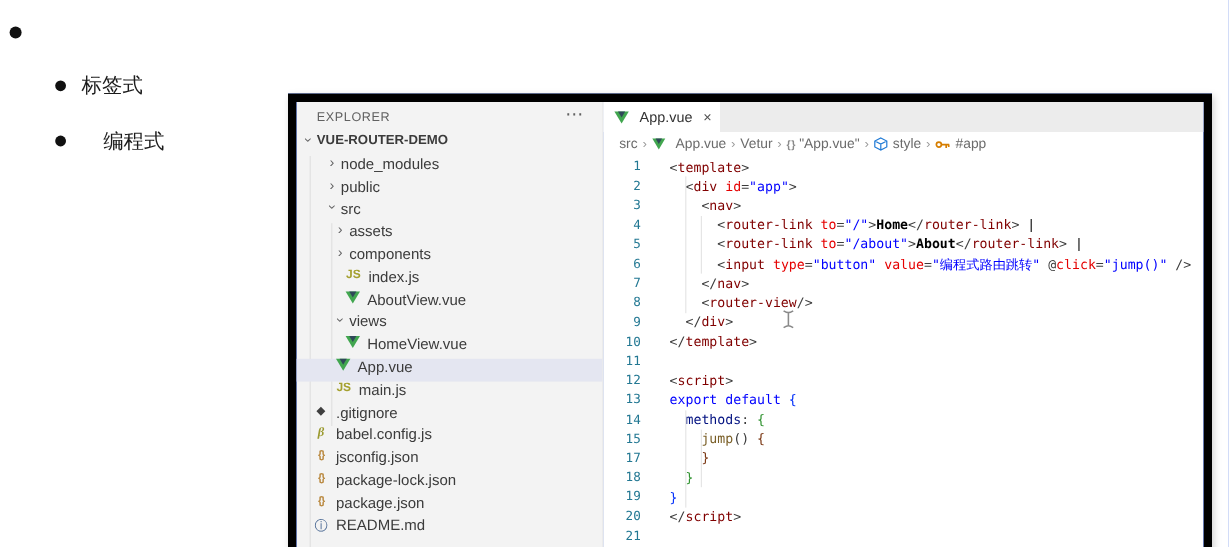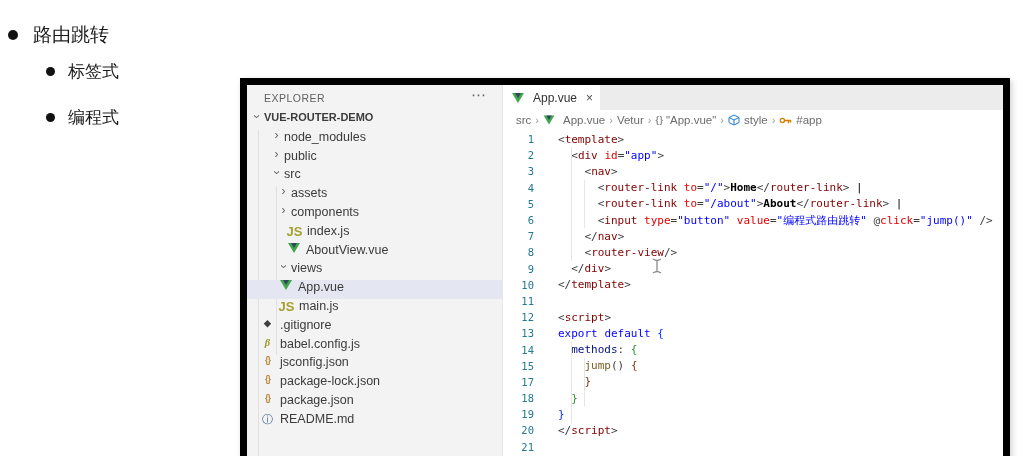--- a/index.html
+++ b/index.html
@@ -5,39 +5,39 @@
   html,body{margin:0;padding:0;}
   body{width:1024px;height:456px;background:#ffffff;position:relative;overflow:hidden;
        font-family:"Liberation Sans",sans-serif;}
 
   
   .bullet-row{position:absolute;display:flex;align-items:center;color:#1b1b1b;}
   .bullet-row .dot{background:#111;border-radius:50%;flex:none;}
   .b1{left:8px;top:22px;gap:15px;font-size:19px;}
   .b1 .dot{width:10px;height:10px;}
   .b2{left:46px;top:60px;gap:13px;font-size:17px;}
-  .b3{left:46px;top:106px;gap:13px;font-size:17px;}
+  .b3{left:46px;top:106px;gap:31px;font-size:17px;}
   .b2 .dot,.b3 .dot{width:9px;height:9px;}
 
   
   .vsc{position:absolute;left:240px;top:78px;width:756px;height:374px;background:#1d4ed8;
        border:7px solid #000000;box-shadow:2px 2px 6px rgba(0,0,0,.18);overflow:hidden;}
 
   
   .sidebar{position:absolute;left:0;top:0;width:255px;height:100%;background:#f3f3f3;
            border-right:1px solid #e7e7e7;}
   .sbheader{position:absolute;top:7px;left:17px;font-size:10.5px;color:#616161;letter-spacing:.5px;}
   .more{position:absolute;top:1px;right:16px;font-size:15px;color:#616161;cursor:pointer;}
   .tree{position:absolute;top:26px;left:0;right:0;}
   .trow{height:18.8px;display:flex;align-items:flex-start;font-size:12.5px;color:#3b3b3b;white-space:nowrap;}
   .trow.sel{background:#e4e6f1;}
   .chev{width:11px;flex:none;font-size:12px;color:#646465;display:inline-block;text-align:center;line-height:11px;}
   .chev.down{transform:rotate(90deg);}
   .fic{width:13px;flex:none;margin-right:4px;display:inline-flex;align-items:center;justify-content:center;font-weight:bold;}
-  .fic-js{font-size:13px;color:#a5a02f;font-weight:800;}
+  .fic-js{font-size:10px;color:#a5a02f;font-weight:800;}
   .fic-git{font-size:9px;color:#3f3f3f;}
   .fic-babel{font-size:10.5px;color:#9b9a2f;font-style:italic;font-family:"Liberation Serif",serif;}
   .fic-json{font-size:9px;color:#b8863b;letter-spacing:-1px;}
   .fic-info{font-size:11px;color:#41618e;font-weight:400;}
   .fic-vue{position:relative;width:12px;height:10px;}
   .fic-vue::before{content:"";position:absolute;left:0;top:0;border-left:6px solid transparent;
        border-right:6px solid transparent;border-top:10px solid #41a64f;}
   .fic-vue::after{content:"";position:absolute;left:3px;top:0;border-left:3px solid transparent;
        border-right:3px solid transparent;border-top:5px solid #2f4858;}
   .tlabel{margin-left:2px;}
@@ -85,21 +85,20 @@
   .tk-b2{color:#319331;}
   .tk-b3{color:#7b3814;}
 
   .cursor{position:absolute;left:650px;top:256px;}
 </style>
 </head>
 <body>
 
 <div class="bullet-row b1">
   <span class="dot"></span>
-  <span>路由跳转</span>
 </div>
 <div class="bullet-row b2">
   <span class="dot"></span>
   <span>标签式</span>
 </div>
 <div class="bullet-row b3">
   <span class="dot"></span>
   <span>编程式</span>
 </div>
 
@@ -140,20 +139,24 @@
           <span class="tlabel">index.js</span>
         </div>
         <div class="trow" style="padding-left: 41px;">
           <span class="fic fic-vue"></span>
           <span class="tlabel">AboutView.vue</span>
         </div>
         <div class="trow" style="padding-left: 31px;">
           <span class="chev down">›</span>
           <span class="tlabel">views</span>
         </div>
+        <div class="trow" style="padding-left: 41px;">
+          <span class="fic fic-vue"></span>
+          <span class="tlabel">HomeView.vue</span>
+        </div>
         <div class="trow sel" style="padding-left: 33px;">
           <span class="fic fic-vue"></span>
           <span class="tlabel">App.vue</span>
         </div>
         <div class="trow" style="padding-left: 33px;">
           <span class="fic fic-js">JS</span>
           <span class="tlabel">main.js</span>
         </div>
         <div class="trow" style="padding-left: 14px;">
           <span class="fic fic-git">◆</span>

